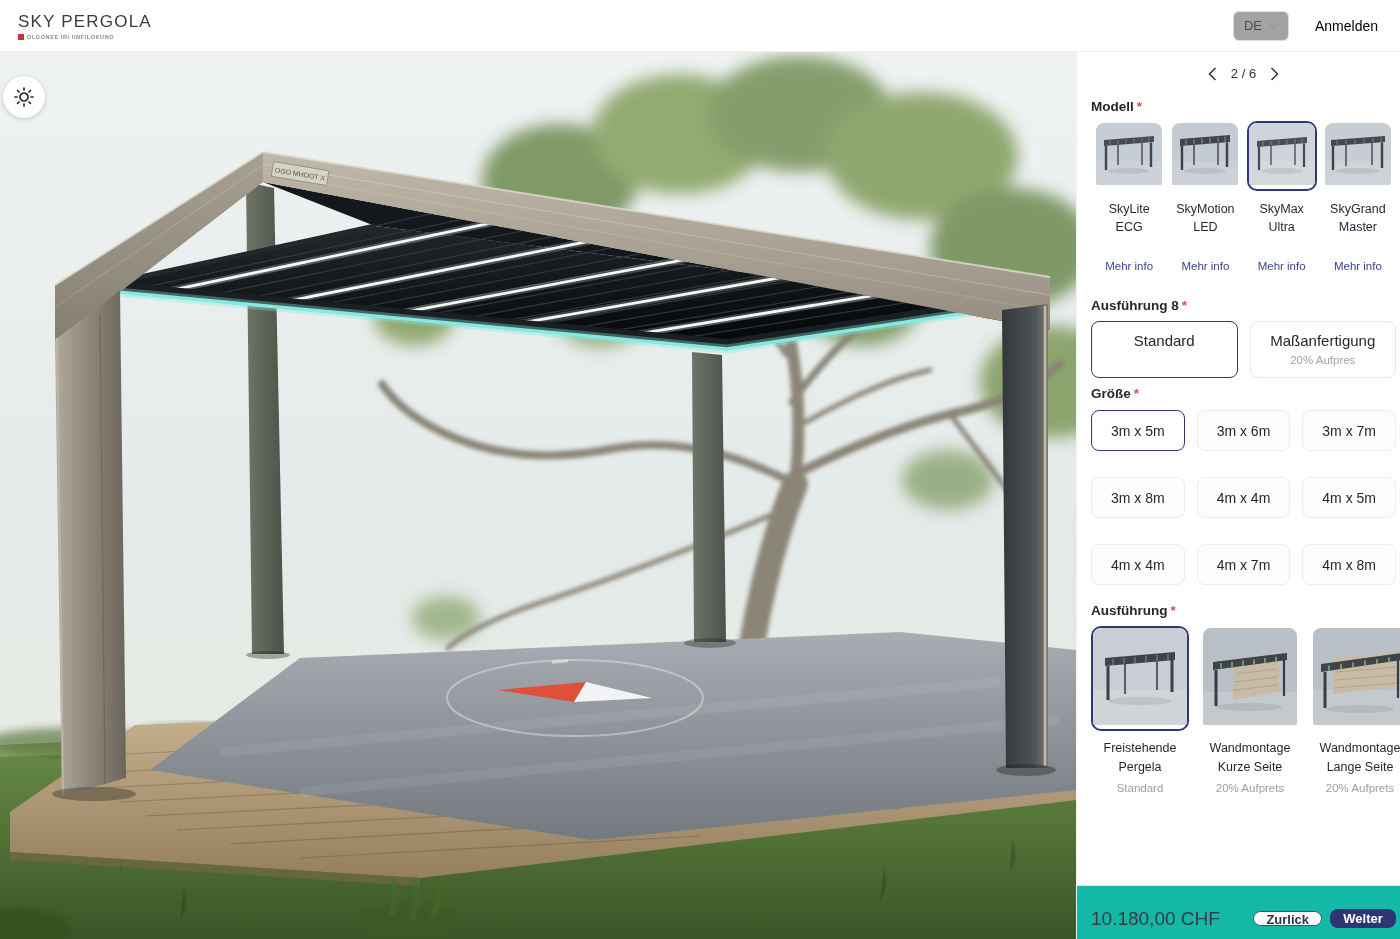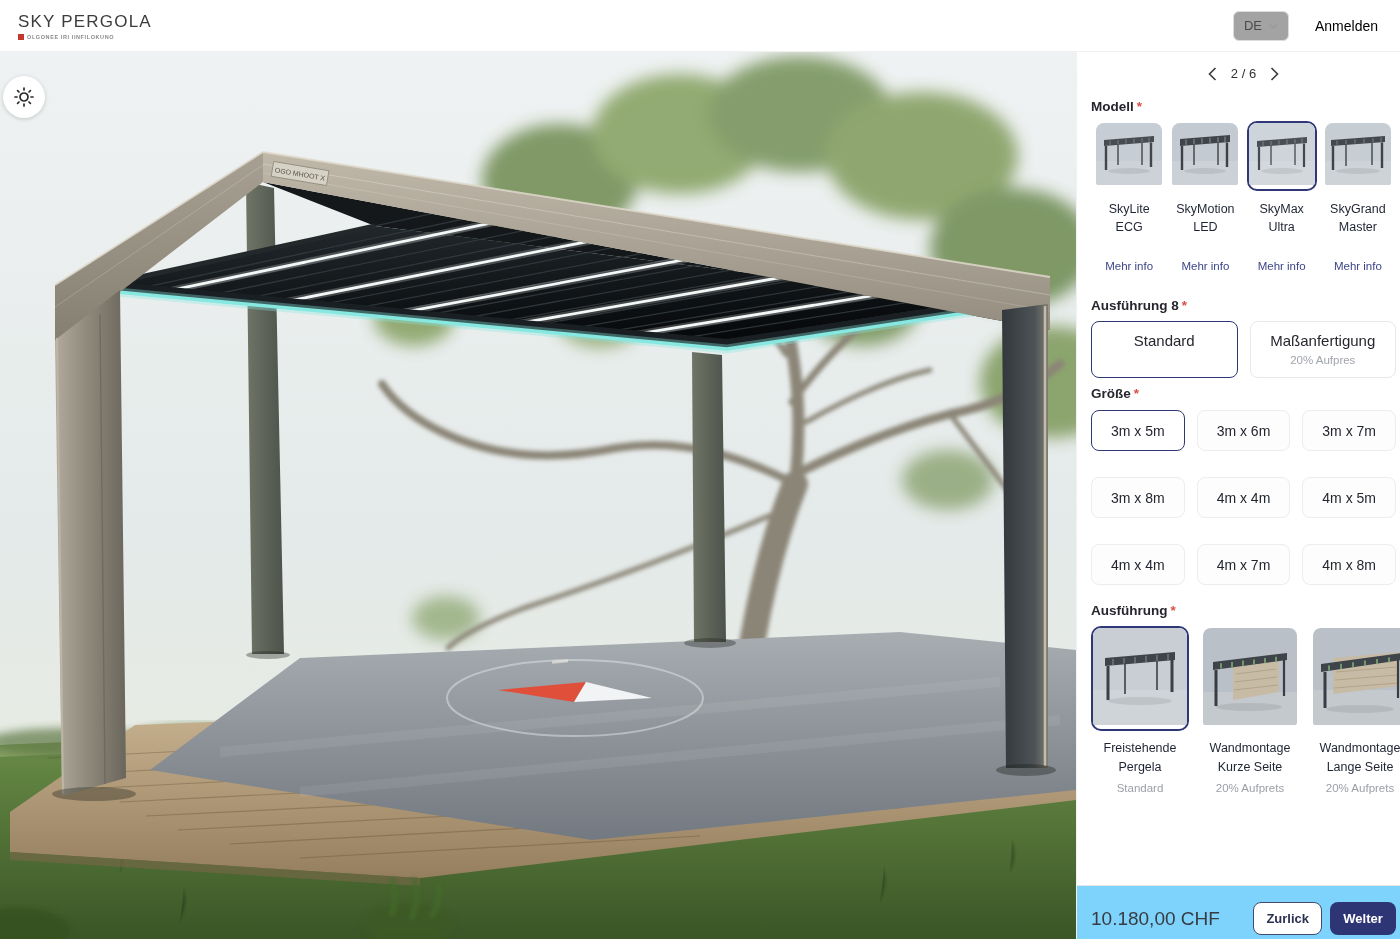--- a/index.html
+++ b/index.html
@@ -57,28 +57,28 @@
   .size-grid { display:grid; grid-template-columns:repeat(3,1fr); gap:26px 12px; margin-top:9px; }
   .size-btn { height:41px; background:#fdfdfe; border:1px solid #ececf1; border-radius:8px;
               font-size:14px; color:#23262e; cursor:pointer; font-family:inherit; }
   .size-btn.selected { background:#fff; border:1.6px solid #2f3777; }
 
   .exec-grid { display:grid; grid-template-columns:repeat(3,1fr); column-gap:12px; margin-top:8px; }
   .exec-col { display:flex; flex-direction:column; align-items:center; text-align:center; }
   .exec-name { font-size:12.5px; color:#1f2433; line-height:19px; margin-top:8px; }
   .exec-note { font-size:11.5px; color:#9b9fa6; margin-top:5px; }
 
-  .panel-footer { position:absolute; bottom:0; left:0; right:0; height:54px; background:#7dd3fc;
+  .panel-footer { position:absolute; bottom:0; left:0; right:0; height:54px; background:#14b8a6;
                   border-top:1px solid #e6e6ea; display:flex; align-items:center;
                   padding:12px 4px 0 14px; }
   .price { flex:1; font-size:19px; color:#383b42; font-weight:500; }
-  .back-btn { height:33px; min-width:68px; padding:0 12px; background:#fff;
+  .back-btn { height:15px; min-width:68px; padding:0 12px; background:#fff;
               border:1.4px solid #434a6e; border-radius:8px; font-size:13px; font-weight:700;
               color:#2b3252; cursor:pointer; margin-right:8px; font-family:inherit; }
-  .next-btn { height:33px; min-width:66px; padding:0 12px; background:#2e3575; border:none;
+  .next-btn { height:19px; min-width:66px; padding:0 12px; background:#2e3575; border:none;
               border-radius:8px; font-size:13px; font-weight:700; color:#fff; cursor:pointer;
               font-family:inherit; }
 </style>
 </head>
 <body>
 
 <div class="app">
 
   <header>
     <div>

